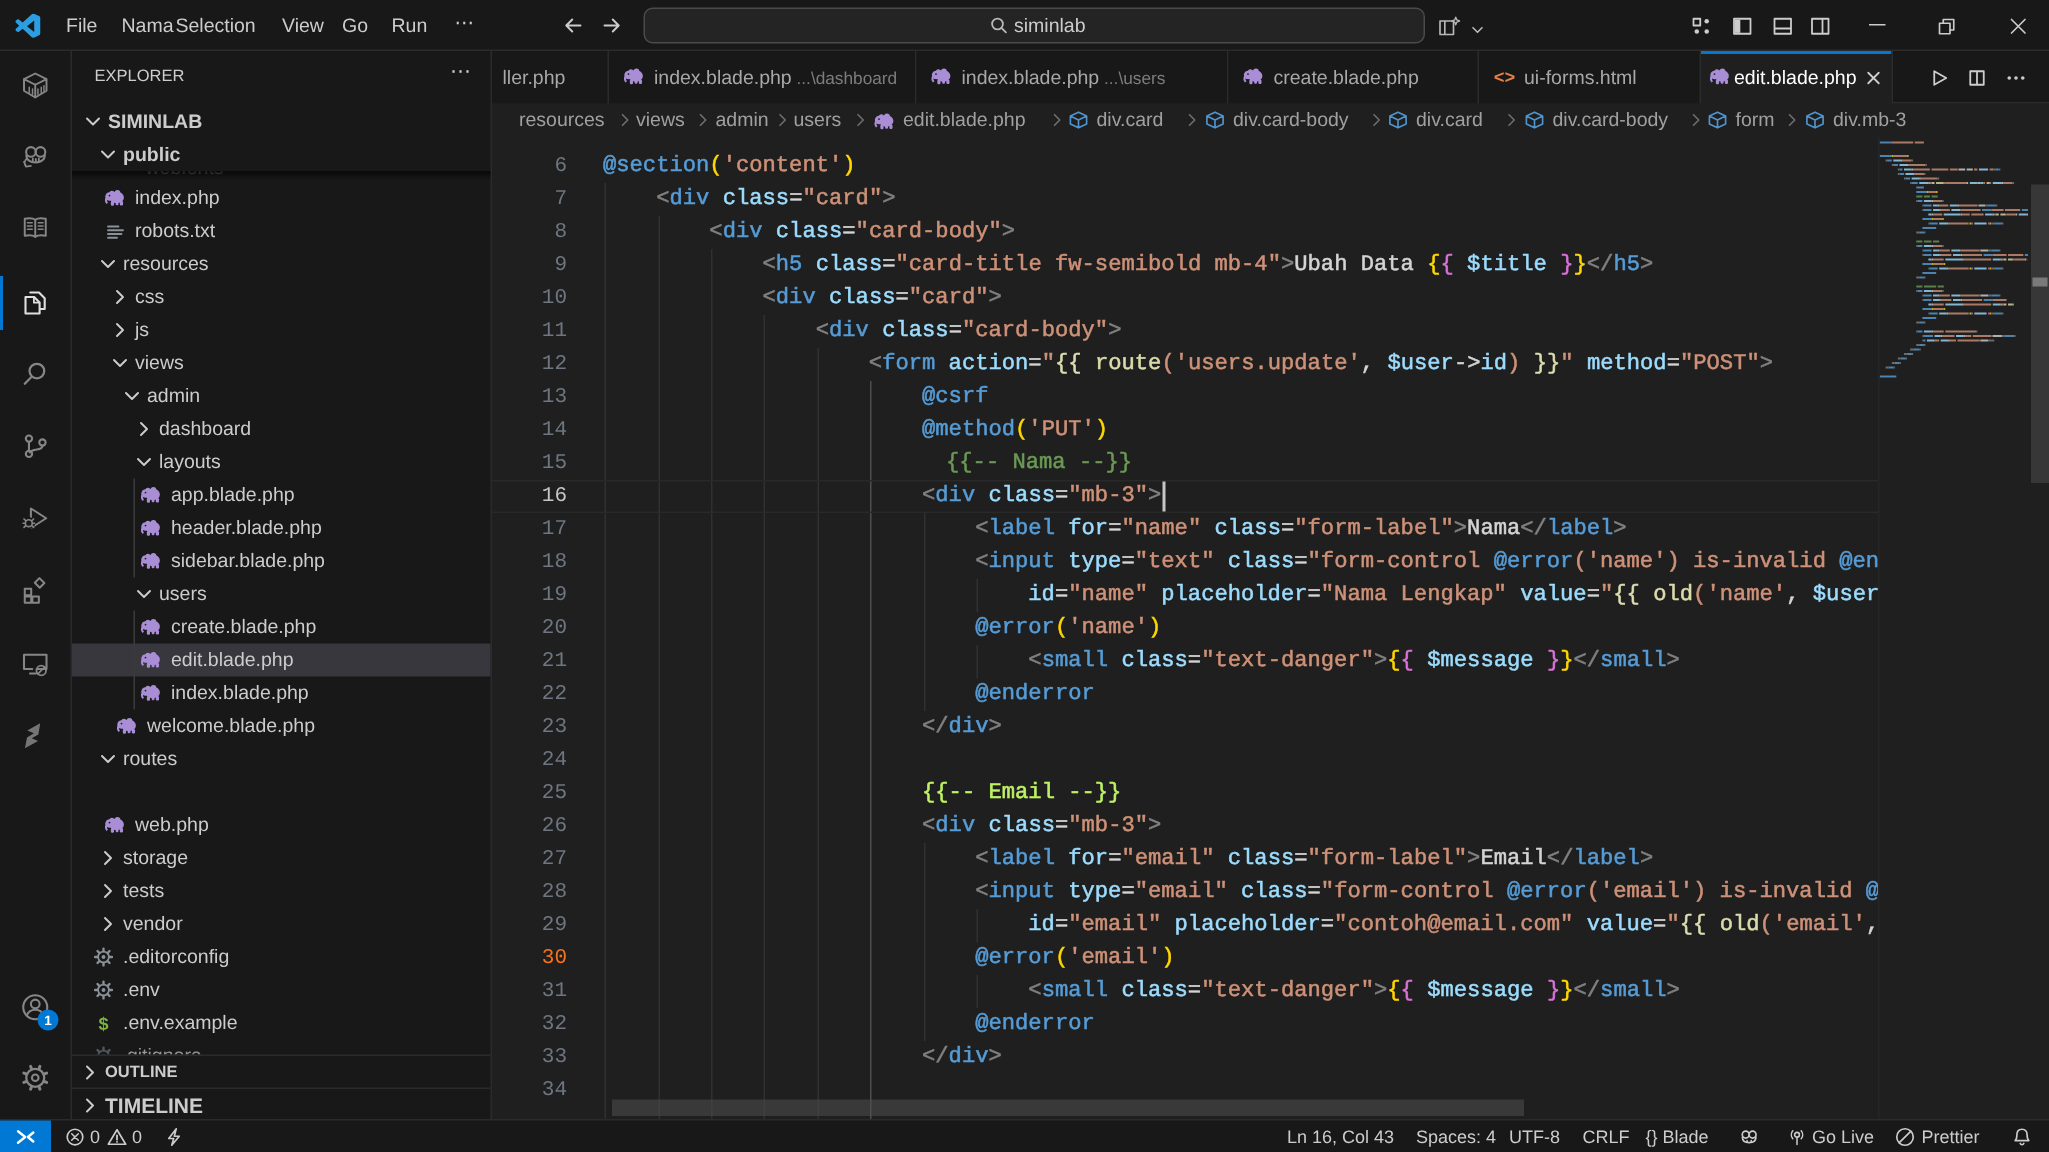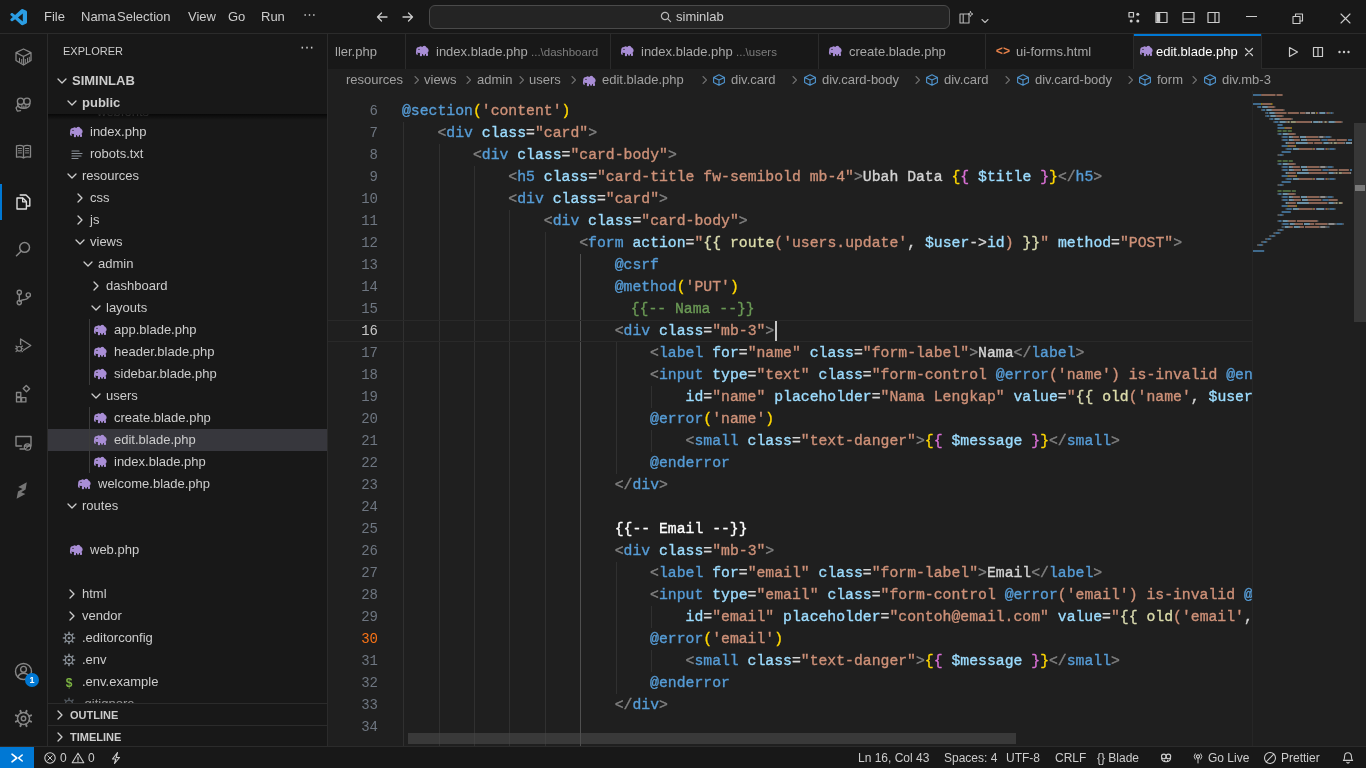--- a/index.html
+++ b/index.html
@@ -324,25 +324,31 @@
           <circle fill="#a98ed6" cx="5.6" cy="4.9" r="1.7"></circle>
           <circle fill="#a98ed6" cx="9.3" cy="4.6" r="1.9"></circle>
           <path fill="none" stroke="#a98ed6" stroke-width="1.4" d="M2.3 7.6 C1.4 9 1.6 10.6 2.5 11.6"></path>
           <rect fill="#a98ed6" x="4.9" y="10" width="2.1" height="3.2" rx="0.8"></rect>
           <rect fill="#a98ed6" x="8.1" y="10.4" width="1.9" height="2.4" rx="0.8"></rect>
           <rect fill="#a98ed6" x="10.9" y="10" width="2.1" height="3" rx="0.8"></rect>
           <circle fill="#1f1f1f" cx="4.0" cy="6.4" r="0.6"></circle>
         </svg></div>
       <div style="position:absolute;left:42px;top:0;height:22px;line-height:22px;font-size:13px;color:#cccccc;font-weight:400;white-space:nowrap">web.php</div>
     </div>
+    <div style="position:absolute;left:0;top:527px;width:280px;height:22px;">
+      <div style="position:absolute;left:16px;top:3px"><svg width="16" height="16" viewBox="0 0 16 16" style="">
+          <path d="M6 4 10 8 6 12" stroke="#cccccc" stroke-width="1.30" fill="none" stroke-linecap="round" stroke-linejoin="round"></path>
+        </svg></div>
+      <div style="position:absolute;left:34px;top:0;height:22px;line-height:22px;font-size:13px;color:#cccccc;font-weight:400;white-space:nowrap">storage</div>
+    </div>
     <div style="position:absolute;left:0;top:549px;width:280px;height:22px;">
       <div style="position:absolute;left:16px;top:3px"><svg width="16" height="16" viewBox="0 0 16 16" style="">
           <path d="M6 4 10 8 6 12" stroke="#cccccc" stroke-width="1.30" fill="none" stroke-linecap="round" stroke-linejoin="round"></path>
         </svg></div>
-      <div style="position:absolute;left:34px;top:0;height:22px;line-height:22px;font-size:13px;color:#cccccc;font-weight:400;white-space:nowrap">html</div>
+      <div style="position:absolute;left:34px;top:0;height:22px;line-height:22px;font-size:13px;color:#cccccc;font-weight:400;white-space:nowrap">tests</div>
     </div>
     <div style="position:absolute;left:0;top:571px;width:280px;height:22px;">
       <div style="position:absolute;left:16px;top:3px"><svg width="16" height="16" viewBox="0 0 16 16" style="">
           <path d="M6 4 10 8 6 12" stroke="#cccccc" stroke-width="1.30" fill="none" stroke-linecap="round" stroke-linejoin="round"></path>
         </svg></div>
       <div style="position:absolute;left:34px;top:0;height:22px;line-height:22px;font-size:13px;color:#cccccc;font-weight:400;white-space:nowrap">vendor</div>
     </div>
     <div style="position:absolute;left:0;top:593px;width:280px;height:22px;">
       <div style="position:absolute;left:13px;top:3px"><svg width="16" height="16" viewBox="0 0 16 16" style="">
           <circle cx="8" cy="8" r="3.6" stroke="#8a9199" stroke-width="1.2" fill="none"></circle>
@@ -379,21 +385,21 @@
   <div style="position:absolute;left:0;top:669px;width:280px;height:22px;border-top:1px solid #2b2b2b">
     <div style="position:absolute;left:4px;top:3px"><svg width="16" height="16" viewBox="0 0 16 16" style="">
           <path d="M6 4 10 8 6 12" stroke="#cccccc" stroke-width="1.30" fill="none" stroke-linecap="round" stroke-linejoin="round"></path>
         </svg></div>
     <div style="position:absolute;left:22px;top:0;height:22px;line-height:22px;font-size:11px;font-weight:700;color:#cccccc">OUTLINE</div>
   </div>
   <div style="position:absolute;left:0;top:691px;width:280px;height:21px;border-top:1px solid #2b2b2b">
     <div style="position:absolute;left:4px;top:3px"><svg width="16" height="16" viewBox="0 0 16 16" style="">
           <path d="M6 4 10 8 6 12" stroke="#cccccc" stroke-width="1.30" fill="none" stroke-linecap="round" stroke-linejoin="round"></path>
         </svg></div>
-    <div style="position:absolute;left:22px;top:0;height:22px;line-height:22px;font-size:11px;font-weight:700;color:#cccccc">TIMELINE</div>
+    <div style="position:absolute;left:22px;top:0;height:22px;line-height:22px;font-size:14px;font-weight:700;color:#cccccc">TIMELINE</div>
   </div>
 </div>
 <div style="position:absolute;left:328px;top:34px;width:1038px;height:712px;background:#1f1f1f">
   <div style="position:absolute;left:0;top:0;width:1038px;height:35px;background:#181818;border-bottom:1px solid #2b2b2b">
       <div style="position:absolute;left:0px;top:0;width:78px;height:35px;background:#181818;border-right:1px solid #2b2b2b;overflow:hidden">
         <div style="position:absolute;left:7px;top:0;height:35px;line-height:35px;font-size:13px;color:#a8a8a8;white-space:nowrap">ller.php<span style="color:#7d7d7d;font-size:11.5px"></span></div>
       </div>
       <div style="position:absolute;left:78px;top:0;width:205px;height:35px;background:#181818;border-right:1px solid #2b2b2b;overflow:hidden">
         <div style="position:absolute;left:9px;top:9px"><svg width="16" height="16" viewBox="0 0 16 16" style="">
             <ellipse fill="#a98ed6" cx="8.8" cy="7.6" rx="4.8" ry="3.9"></ellipse>
@@ -602,21 +608,21 @@
         <div style="position:absolute;left:16px;top:207px;height:22px;line-height:22px;white-space:pre"><span style="color:#d4d4d4">                        </span><span style="color:#6a9955">{{-- Nama --}}</span></div>
         <div style="position:absolute;left:0;top:229px;height:22px;line-height:22px;white-space:pre"><span style="color:#d4d4d4">                        </span><span style="color:#808080">&lt;</span><span style="color:#569cd6">div</span><span style="color:#9cdcfe"> class</span><span style="color:#d4d4d4">=</span><span style="color:#ce9178">"mb-3"</span><span style="color:#808080">&gt;</span></div>
         <div style="position:absolute;left:0;top:251px;height:22px;line-height:22px;white-space:pre"><span style="color:#d4d4d4">                            </span><span style="color:#808080">&lt;</span><span style="color:#569cd6">label</span><span style="color:#9cdcfe"> for</span><span style="color:#d4d4d4">=</span><span style="color:#ce9178">"name"</span><span style="color:#9cdcfe"> class</span><span style="color:#d4d4d4">=</span><span style="color:#ce9178">"form-label"</span><span style="color:#808080">&gt;</span><span style="color:#d4d4d4">Nama</span><span style="color:#808080">&lt;/</span><span style="color:#569cd6">label</span><span style="color:#808080">&gt;</span></div>
         <div style="position:absolute;left:0;top:273px;height:22px;line-height:22px;white-space:pre"><span style="color:#d4d4d4">                            </span><span style="color:#808080">&lt;</span><span style="color:#569cd6">input</span><span style="color:#9cdcfe"> type</span><span style="color:#d4d4d4">=</span><span style="color:#ce9178">"text"</span><span style="color:#9cdcfe"> class</span><span style="color:#d4d4d4">=</span><span style="color:#ce9178">"form-control </span><span style="color:#569cd6">@error</span><span style="color:#ce9178">('name')</span><span style="color:#ce9178"> is-invalid </span><span style="color:#569cd6">@enderror</span></div>
         <div style="position:absolute;left:0;top:295px;height:22px;line-height:22px;white-space:pre"><span style="color:#d4d4d4">                                </span><span style="color:#9cdcfe">id</span><span style="color:#d4d4d4">=</span><span style="color:#ce9178">"name"</span><span style="color:#9cdcfe"> placeholder</span><span style="color:#d4d4d4">=</span><span style="color:#ce9178">"Nama Lengkap"</span><span style="color:#9cdcfe"> value</span><span style="color:#d4d4d4">=</span><span style="color:#ce9178">"</span><span style="color:#dbdcb0">{{</span><span style="color:#d4d4d4"> </span><span style="color:#dcdcaa">old</span><span style="color:#ce9178">(</span><span style="color:#ce9178">'name'</span><span style="color:#d4d4d4">,</span><span style="color:#d4d4d4"> </span><span style="color:#9cdcfe">$user</span></div>
         <div style="position:absolute;left:0;top:317px;height:22px;line-height:22px;white-space:pre"><span style="color:#d4d4d4">                            </span><span style="color:#569cd6">@error</span><span style="color:#ffd700">(</span><span style="color:#ce9178">'name'</span><span style="color:#ffd700">)</span></div>
         <div style="position:absolute;left:0;top:339px;height:22px;line-height:22px;white-space:pre"><span style="color:#d4d4d4">                                </span><span style="color:#808080">&lt;</span><span style="color:#569cd6">small</span><span style="color:#9cdcfe"> class</span><span style="color:#d4d4d4">=</span><span style="color:#ce9178">"text-danger"</span><span style="color:#808080">&gt;</span><span style="color:#ffd700">{</span><span style="color:#da70d6">{</span><span style="color:#d4d4d4"> </span><span style="color:#9cdcfe">$message</span><span style="color:#d4d4d4"> </span><span style="color:#da70d6">}</span><span style="color:#ffd700">}</span><span style="color:#808080">&lt;/</span><span style="color:#569cd6">small</span><span style="color:#808080">&gt;</span></div>
         <div style="position:absolute;left:0;top:361px;height:22px;line-height:22px;white-space:pre"><span style="color:#d4d4d4">                            </span><span style="color:#569cd6">@enderror</span></div>
         <div style="position:absolute;left:0;top:383px;height:22px;line-height:22px;white-space:pre"><span style="color:#d4d4d4">                        </span><span style="color:#808080">&lt;/</span><span style="color:#569cd6">div</span><span style="color:#808080">&gt;</span></div>
         <div style="position:absolute;left:0;top:405px;height:22px;line-height:22px;white-space:pre"></div>
-        <div style="position:absolute;left:0;top:427px;height:22px;line-height:22px;white-space:pre"><span style="color:#d4d4d4">                        </span><span style="color:#ffffff">{{-- Email --}}</span></div>
+        <div style="position:absolute;left:0;top:427px;height:22px;line-height:22px;white-space:pre"><span style="color:#d4d4d4">                        </span><span style="color:#bef264">{{-- Email --}}</span></div>
         <div style="position:absolute;left:0;top:449px;height:22px;line-height:22px;white-space:pre"><span style="color:#d4d4d4">                        </span><span style="color:#808080">&lt;</span><span style="color:#569cd6">div</span><span style="color:#9cdcfe"> class</span><span style="color:#d4d4d4">=</span><span style="color:#ce9178">"mb-3"</span><span style="color:#808080">&gt;</span></div>
         <div style="position:absolute;left:0;top:471px;height:22px;line-height:22px;white-space:pre"><span style="color:#d4d4d4">                            </span><span style="color:#808080">&lt;</span><span style="color:#569cd6">label</span><span style="color:#9cdcfe"> for</span><span style="color:#d4d4d4">=</span><span style="color:#ce9178">"email"</span><span style="color:#9cdcfe"> class</span><span style="color:#d4d4d4">=</span><span style="color:#ce9178">"form-label"</span><span style="color:#808080">&gt;</span><span style="color:#d4d4d4">Email</span><span style="color:#808080">&lt;/</span><span style="color:#569cd6">label</span><span style="color:#808080">&gt;</span></div>
         <div style="position:absolute;left:0;top:493px;height:22px;line-height:22px;white-space:pre"><span style="color:#d4d4d4">                            </span><span style="color:#808080">&lt;</span><span style="color:#569cd6">input</span><span style="color:#9cdcfe"> type</span><span style="color:#d4d4d4">=</span><span style="color:#ce9178">"email"</span><span style="color:#9cdcfe"> class</span><span style="color:#d4d4d4">=</span><span style="color:#ce9178">"form-control </span><span style="color:#569cd6">@error</span><span style="color:#ce9178">('email')</span><span style="color:#ce9178"> is-invalid </span><span style="color:#569cd6">@enderror</span></div>
         <div style="position:absolute;left:0;top:515px;height:22px;line-height:22px;white-space:pre"><span style="color:#d4d4d4">                                </span><span style="color:#9cdcfe">id</span><span style="color:#d4d4d4">=</span><span style="color:#ce9178">"email"</span><span style="color:#9cdcfe"> placeholder</span><span style="color:#d4d4d4">=</span><span style="color:#ce9178">"contoh@email.com"</span><span style="color:#9cdcfe"> value</span><span style="color:#d4d4d4">=</span><span style="color:#ce9178">"</span><span style="color:#dbdcb0">{{</span><span style="color:#d4d4d4"> </span><span style="color:#dcdcaa">old</span><span style="color:#ce9178">(</span><span style="color:#ce9178">'email'</span><span style="color:#d4d4d4">,</span></div>
         <div style="position:absolute;left:0;top:537px;height:22px;line-height:22px;white-space:pre"><span style="color:#d4d4d4">                            </span><span style="color:#569cd6">@error</span><span style="color:#ffd700">(</span><span style="color:#ce9178">'email'</span><span style="color:#ffd700">)</span></div>
         <div style="position:absolute;left:0;top:559px;height:22px;line-height:22px;white-space:pre"><span style="color:#d4d4d4">                                </span><span style="color:#808080">&lt;</span><span style="color:#569cd6">small</span><span style="color:#9cdcfe"> class</span><span style="color:#d4d4d4">=</span><span style="color:#ce9178">"text-danger"</span><span style="color:#808080">&gt;</span><span style="color:#ffd700">{</span><span style="color:#da70d6">{</span><span style="color:#d4d4d4"> </span><span style="color:#9cdcfe">$message</span><span style="color:#d4d4d4"> </span><span style="color:#da70d6">}</span><span style="color:#ffd700">}</span><span style="color:#808080">&lt;/</span><span style="color:#569cd6">small</span><span style="color:#808080">&gt;</span></div>
         <div style="position:absolute;left:0;top:581px;height:22px;line-height:22px;white-space:pre"><span style="color:#d4d4d4">                            </span><span style="color:#569cd6">@enderror</span></div>
         <div style="position:absolute;left:0;top:603px;height:22px;line-height:22px;white-space:pre"><span style="color:#d4d4d4">                        </span><span style="color:#808080">&lt;/</span><span style="color:#569cd6">div</span><span style="color:#808080">&gt;</span></div>
         <div style="position:absolute;left:0;top:625px;height:22px;line-height:22px;white-space:pre"></div>
       </div>

